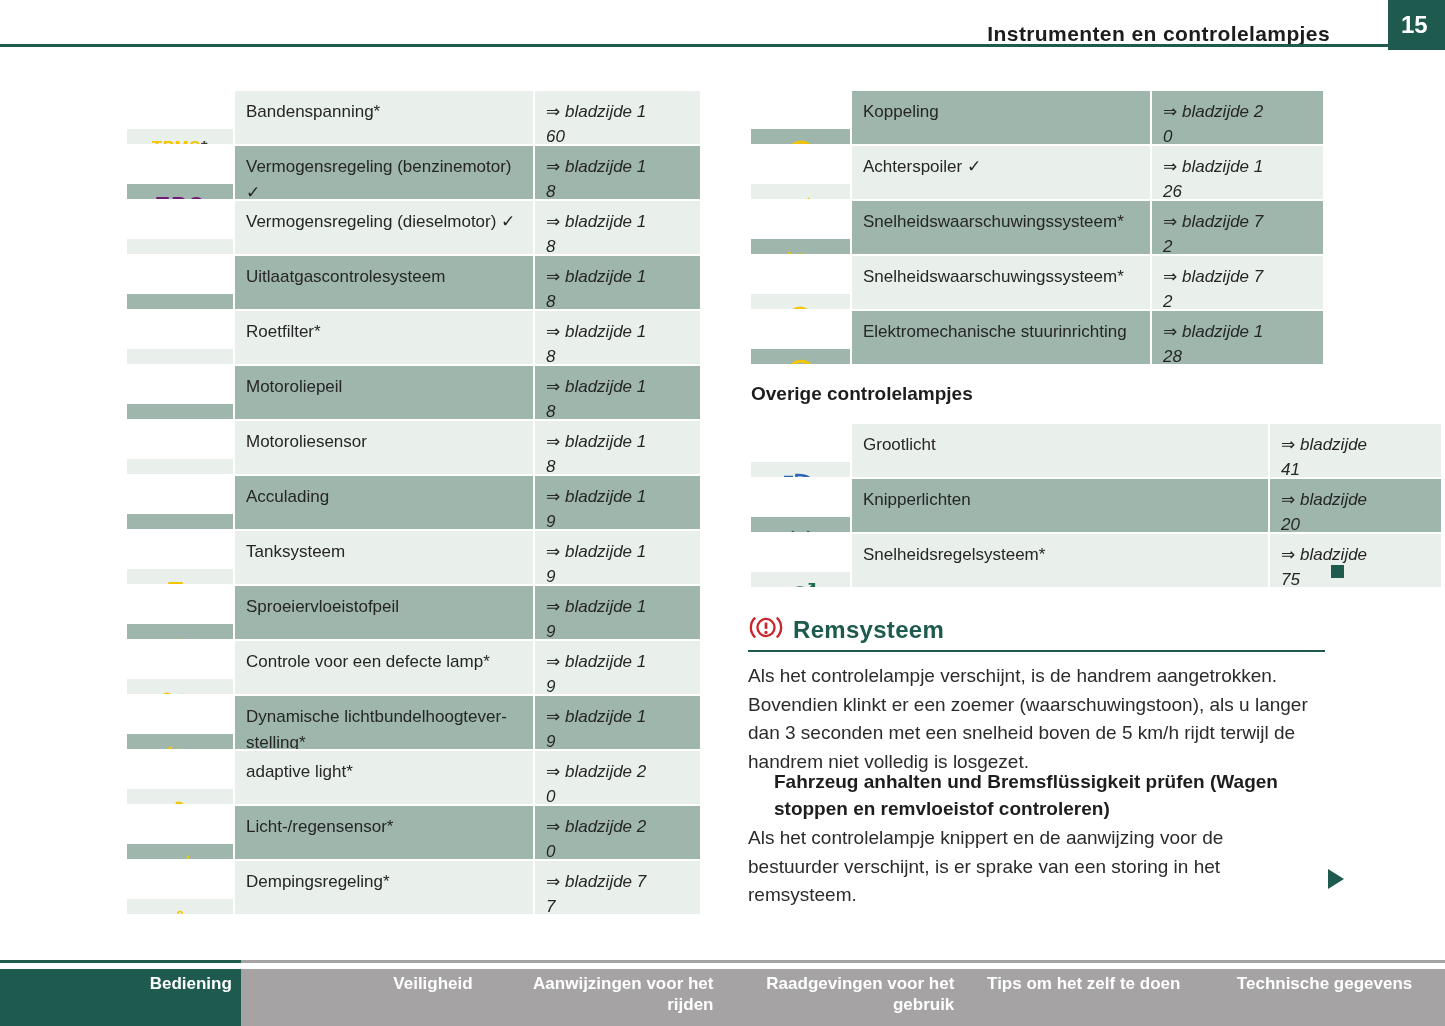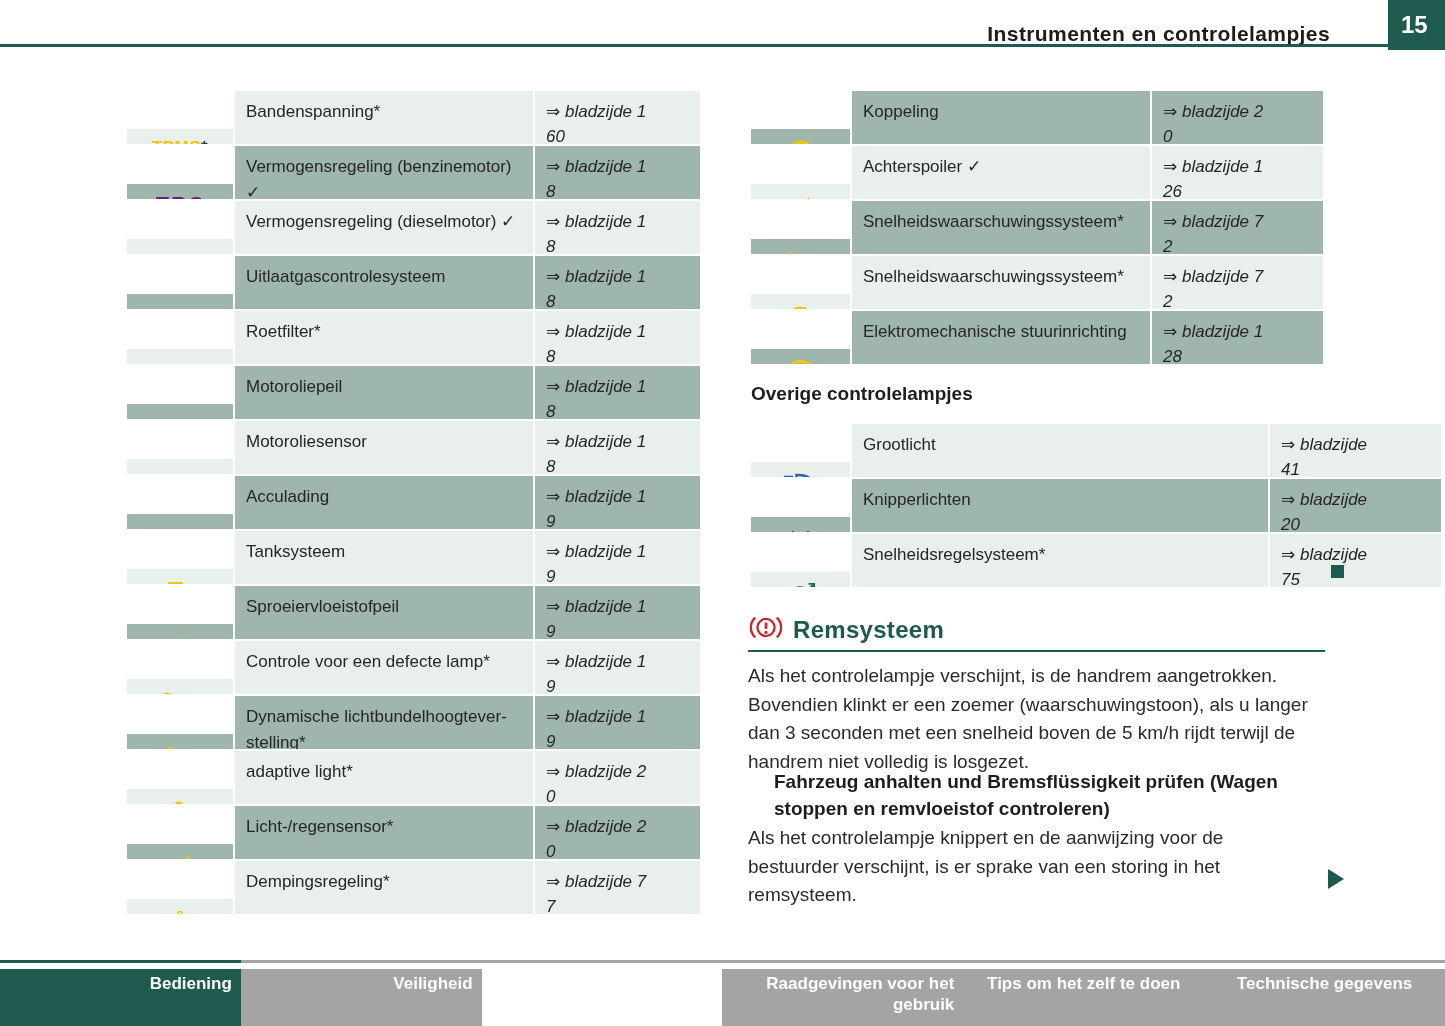--- a/index.html
+++ b/index.html
@@ -309,20 +309,23 @@
         </div>
       </div>
       <div class="tab">
         <div class="tab-strip" style="background: rgb(165, 163, 164);"></div>
         <div class="tab-box" style="background: rgb(165, 163, 164);">
           <span class="tab-label">Veiligheid</span>
         </div>
       </div>
       <div class="tab">
         <div class="tab-strip" style="background: rgb(165, 163, 164);"></div>
+        <div class="tab-box" style="background: rgb(165, 163, 164);">
+          <span class="tab-label">Aanwijzingen voor het rijden</span>
+        </div>
       </div>
       <div class="tab">
         <div class="tab-strip" style="background: rgb(165, 163, 164);"></div>
         <div class="tab-box" style="background: rgb(165, 163, 164);">
           <span class="tab-label">Raadgevingen voor het gebruik</span>
         </div>
       </div>
       <div class="tab">
         <div class="tab-strip" style="background: rgb(165, 163, 164);"></div>
         <div class="tab-box center" style="background: rgb(165, 163, 164);">

